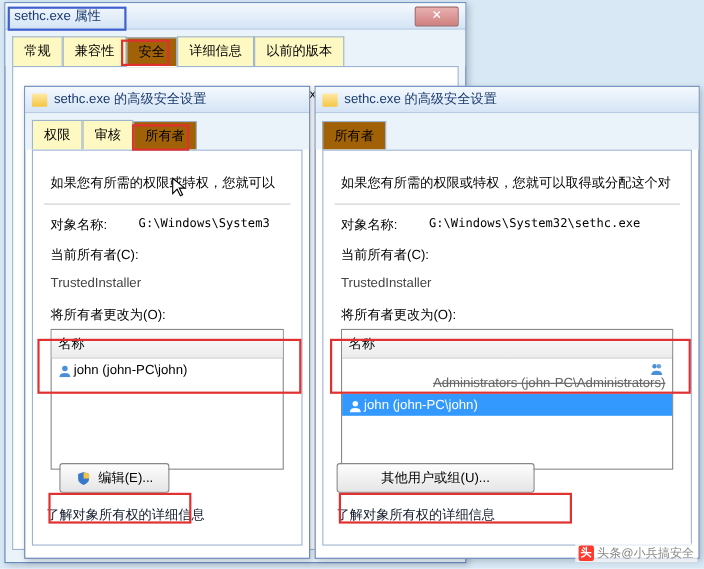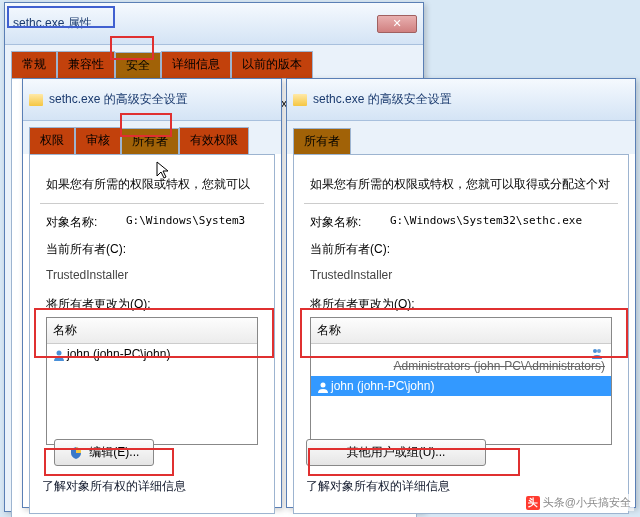--- a/index.html
+++ b/index.html
@@ -2,26 +2,26 @@
 <html><head>
   <meta charset="utf-8">
   <style>
     * { box-sizing: border-box; margin: 0; padding: 0; font-family: "Microsoft YaHei", "Segoe UI", Tahoma, sans-serif; }
     body { width: 640px; height: 517px; background: #d8e8f5; position: relative; overflow: hidden; font-size: 12px; }
     
     .window { position: absolute; background: #fff; border: 1px solid #5a7fb5; box-shadow: 2px 2px 6px rgba(0,0,0,0.2); }
     
     
     .win-props { left: 4px; top: 2px; width: 420px; height: 510px; background: #eaf2fa; }
-    .titlebar { background: linear-gradient(to bottom, #f5f9fe, #d4e4f5); height: 42px; display: flex; align-items: center; padding: 0 6px; border-bottom: 1px solid #a8c0dd; }
+    .titlebar { background: linear-gradient(to bottom, #f5f9fe, #d4e4f5); height: 24px; display: flex; align-items: center; padding: 0 6px; border-bottom: 1px solid #a8c0dd; }
     .titlebar-text { flex: 1; color: #1a3a6e; font-size: 12px; padding-left: 2px; }
     .close-btn { width: 40px; height: 18px; background: linear-gradient(#e8b0b0,#d08080); border: 1px solid #a06060; border-radius: 2px; color: #fff; text-align: center; line-height: 14px; font-size: 11px; margin-left: auto; }
     
     .tabstrip { display: flex; padding: 6px 6px 0 6px; background: #eaf2fa; }
-    .tab { padding: 4px 10px; border: 1px solid #9db4d0; background: #c2410c; border-bottom: none; margin-right: 0px; font-size: 12px; position: relative; }
+    .tab { padding: 4px 10px; border: 1px solid #9db4d0; background: #fef9c3; border-bottom: none; margin-right: 0px; font-size: 12px; position: relative; }
     .tab.active { background: #a16207; border-bottom: 1px solid #fff; top: 1px; }
     .tabbody { background: #fff; border: 1px solid #9db4d0; margin: 0 6px 6px 6px; padding: 10px; }
     
     .field-row { margin: 8px 0; font-size: 12px; display: flex; }
     .field-row .lbl { min-width: 80px; }
     .path-text { font-family: Consolas, monospace; font-size: 11px; }
     
     
     .win-adv1 { left: 22px; top: 78px; width: 260px; height: 430px; }
     .win-adv2 { left: 286px; top: 78px; width: 350px; height: 430px; }
@@ -82,21 +82,20 @@
 
 <div class="window win-adv1">
   <div class="titlebar">
     <span class="folder-icon"></span>
     <span class="titlebar-text">sethc.exe 的高级安全设置</span>
   </div>
   <div class="tabstrip">
     <div class="tab">权限</div>
     <div class="tab">审核</div>
     <div class="tab active">所有者</div>
-    <div class="tab">有效权限</div>
   </div>
   <div class="tabbody" style="height:360px; position:relative;">
     <div class="section-desc">如果您有所需的权限或特权，您就可以</div>
     <hr>
     <div class="field-row" style="margin:10px 6px;">
       <span class="lbl">对象名称:</span>
       <span class="path-text">G:\Windows\System3</span>
     </div>
     <div style="margin:10px 6px;">当前所有者(C):</div>
     <div style="margin:6px 6px; color:#444;">TrustedInstaller</div>

